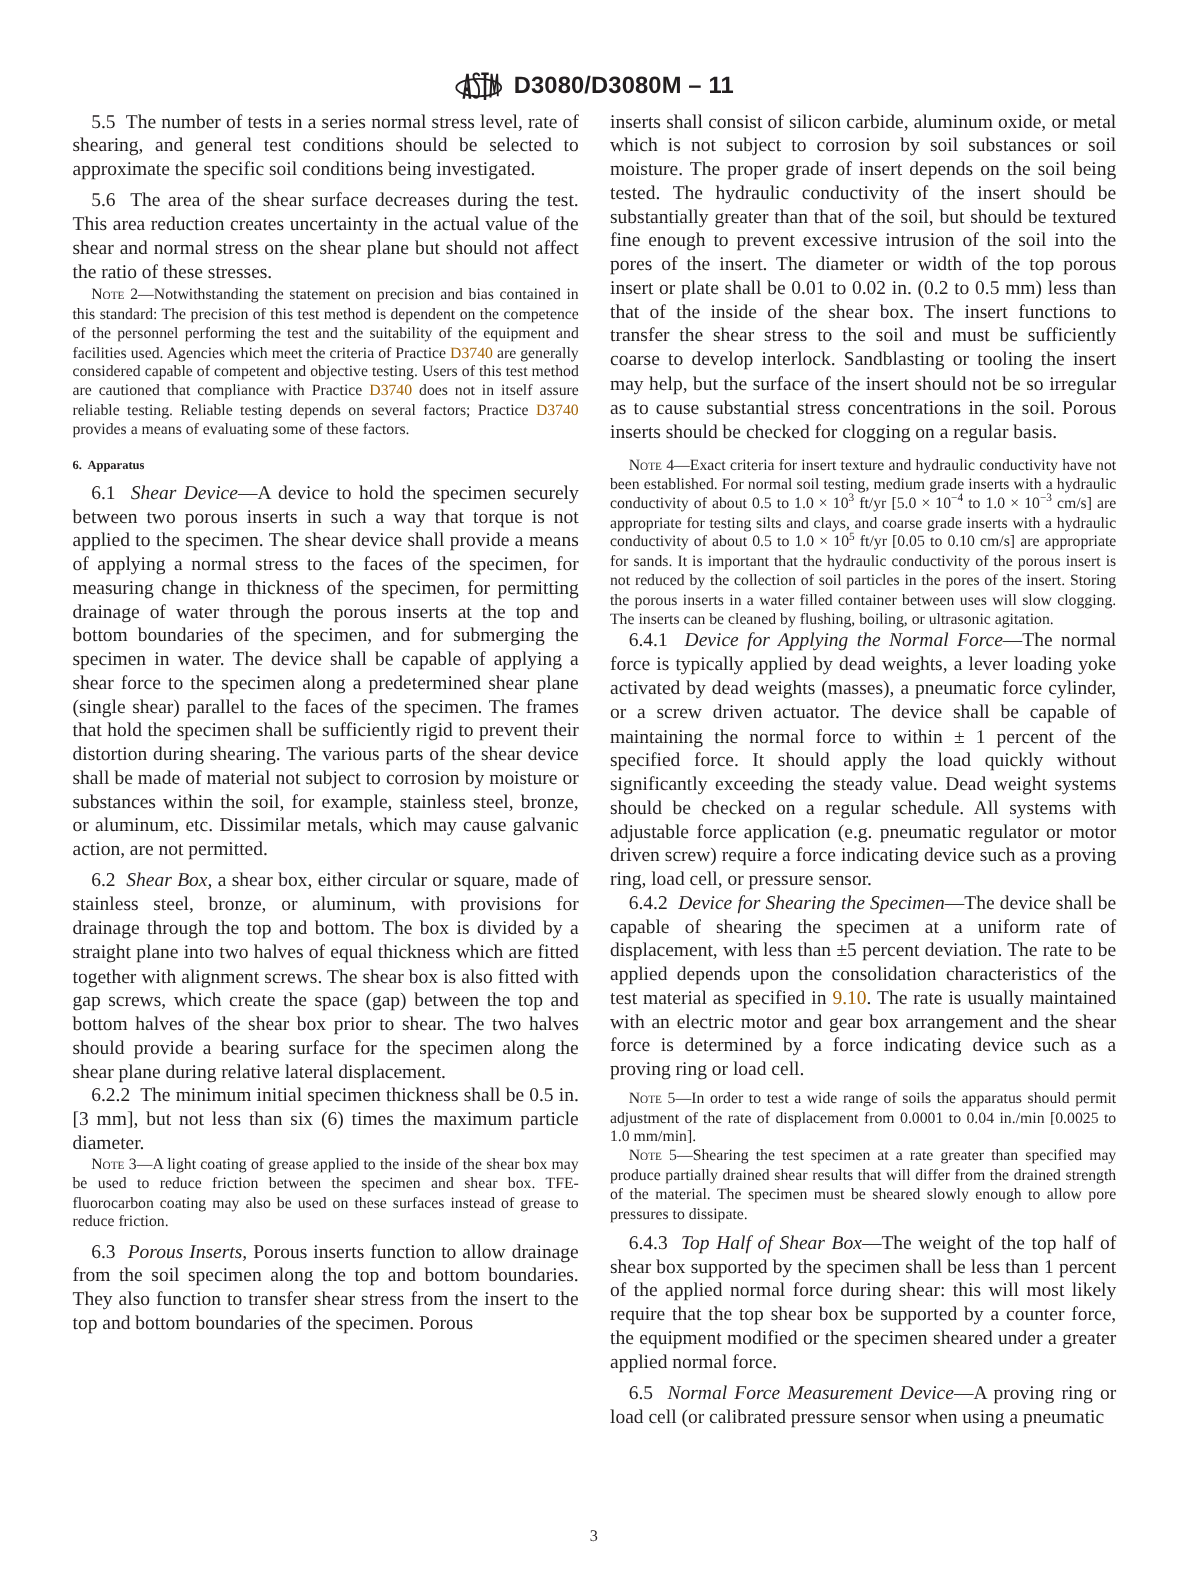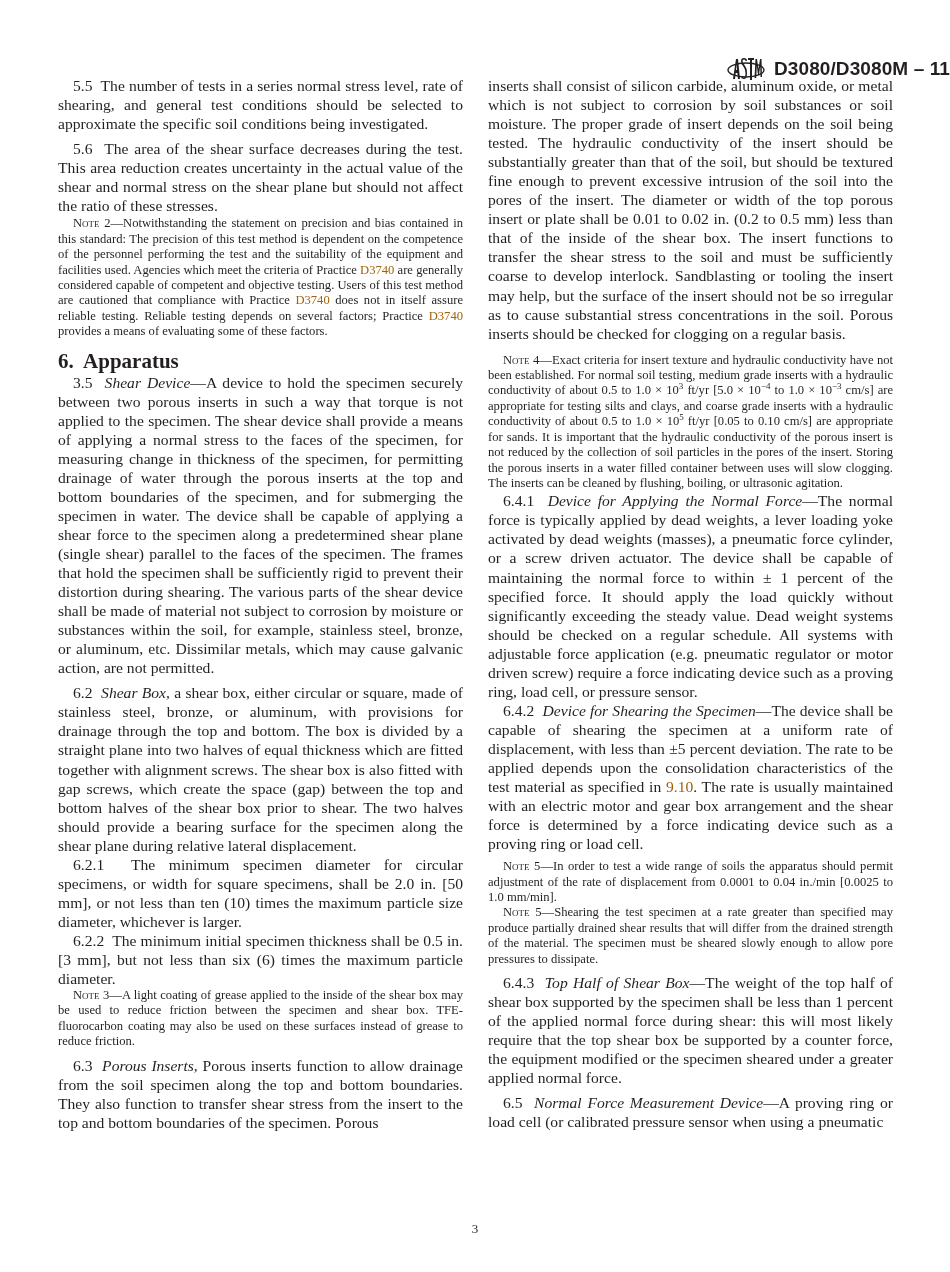--- a/index.html
+++ b/index.html
@@ -2,42 +2,42 @@
 <html><head>
 <meta charset="utf-8">
 <style>
   html, body { margin: 0; padding: 0; background: #ffffff; }
   body {
     width: 950px; height: 1272px; position: relative; overflow: hidden;
     font-family: "Liberation Serif", "DejaVu Serif", serif; color: #231f20;
   }
   .header {
     position: absolute; top: 52px; left: 0; width: 950px; height: 34px;
-    display: flex; justify-content: flex-end; align-items: center; gap: 8px;
+    display: flex; justify-content: center; align-items: center; gap: 8px;
   }
   .logo { width: 40px; height: 32px; display: inline-block; }
   .doc-id {
     font-family: "Liberation Sans", "DejaVu Sans", sans-serif;
     font-weight: bold; font-size: 19px; letter-spacing: 0.1px; color: #231f20;
   }
   .col {
-    position: absolute; top: 76px; width: 405px;
+    position: absolute; top: 88px; width: 405px;
     font-size: 15.6px; line-height: 19.05px; text-align: justify;
   }
   .col.left { left: 58px; }
   .col.right { left: 488px; }
   .p { margin: 0; text-indent: 15px; hyphens: manual; }
   .p.gap { margin-top: 6px; }
   .note {
     margin: 0; font-size: 12.6px; line-height: 15.4px; text-indent: 15px; text-align: justify;
   }
   .note.gap { margin-top: 6px; }
   .note .note-label { font-variant: small-caps; }
   .heading {
-    margin: 11px 0 2px 0; font-weight: bold; font-size: 21px; line-height: 20px;
+    margin: 11px 0 2px 0; font-weight: bold; font-size: 10px; line-height: 20px;
   }
   .it { font-style: italic; }
   .link { color: #a16207; }
   sup { font-size: 9px; line-height: 0; vertical-align: 5px; }
   .page-num {
     position: absolute; top: 1221px; left: 0; width: 950px; text-align: center;
     font-size: 13px; color: #231f20;
   }
 </style>
 </head>
@@ -68,30 +68,26 @@
     <span>The area of the shear surface decreases during the test. This area reduction creates uncertainty in the actual value of the shear and normal stress on the shear plane but should not affect the ratio of these stresses.</span>
   </p>
   <p class="note" style="margin-top:1px">
     <span class="note-label">Note 2</span><span>—Notwithstanding the statement on precision and bias contained in this standard: The precision of this test method is dependent on the competence of the personnel performing the test and the suitability of the equipment and facilities used. Agencies which meet the criteria of Practice </span><span class="link">D3740</span><span> are generally considered capable of competent and objective testing. Users of this test method are cautioned that compliance with Practice </span><span class="link">D3740</span><span> does not in itself assure reliable testing. Reliable testing depends on several factors; Practice </span><span class="link">D3740</span><span> provides a means of evaluating some of these factors.</span>
   </p>
   <div class="heading">
     <span>6.</span>&nbsp;
     <span>Apparatus</span>
   </div>
   <p class="p">
-    <span>3.5</span>&nbsp;
+    <span>6.1</span>&nbsp;
     <span class="it">Shear Device</span><span>—A device to hold the specimen securely between two porous inserts in such a way that torque is not applied to the specimen. The shear device shall provide a means of applying a normal stress to the faces of the specimen, for measuring change in thickness of the specimen, for permitting drainage of water through the porous inserts at the top and bottom boundaries of the specimen, and for submerging the specimen in water. The device shall be capable of applying a shear force to the specimen along a predetermined shear plane (single shear) parallel to the faces of the specimen. The frames that hold the specimen shall be sufficiently rigid to prevent their distortion during shearing. The various parts of the shear device shall be made of material not subject to corrosion by moisture or substances within the soil, for example, stainless steel, bronze, or aluminum, etc. Dissimilar metals, which may cause galvanic action, are not permitted.</span>
   </p>
   <p class="p gap">
     <span>6.2</span>&nbsp;
     <span class="it">Shear Box,</span><span> a shear box, either circular or square, made of stainless steel, bronze, or aluminum, with provisions for drainage through the top and bottom. The box is divided by a straight plane into two halves of equal thickness which are fitted together with alignment screws. The shear box is also fitted with gap screws, which create the space (gap) between the top and bottom halves of the shear box prior to shear. The two halves should provide a bearing surface for the specimen along the shear plane during relative lateral displacement.</span>
-  </p>
-  <p class="p">
-    <span>6.2.1</span>&nbsp;
-    <span>The minimum specimen diameter for circular specimens, or width for square specimens, shall be 2.0 in. [50 mm], or not less than ten (10) times the maximum particle size diameter, whichever is larger.</span>
   </p>
   <p class="p">
     <span>6.2.2</span>&nbsp;
     <span>The minimum initial specimen thickness shall be 0.5 in. [3 mm], but not less than six (6) times the maximum particle diameter.</span>
   </p>
   <p class="note">
     <span class="note-label">Note 3</span><span>—A light coating of grease applied to the inside of the shear box may be used to reduce friction between the specimen and shear box. TFE-fluorocarbon coating may also be used on these surfaces instead of grease to reduce friction.</span>
   </p>
   <p class="p gap">
     <span>6.3</span>&nbsp;

